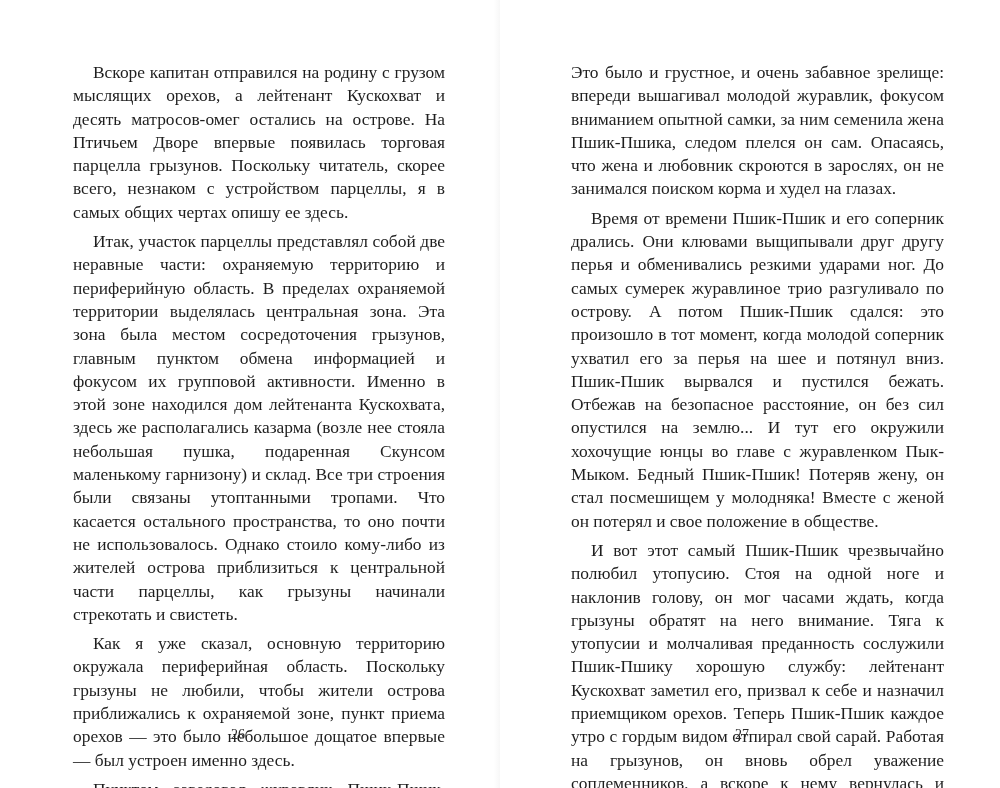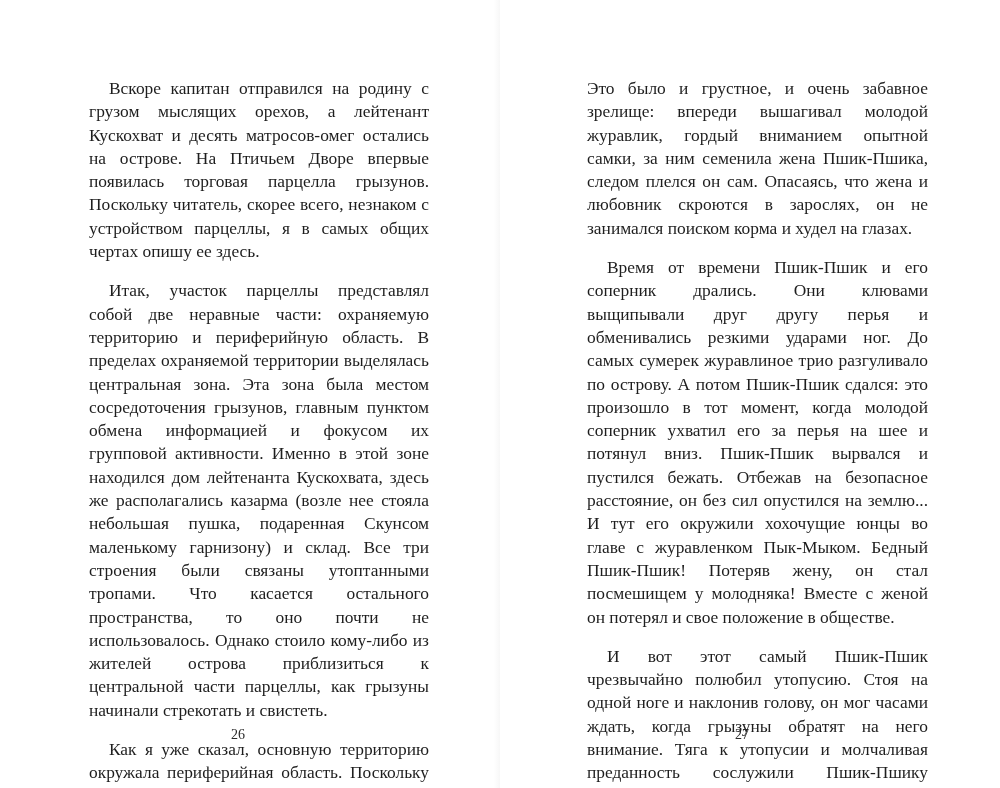--- a/index.html
+++ b/index.html
@@ -41,21 +41,21 @@
       width: 372px;
       font-family: "Liberation Serif", "DejaVu Serif", serif;
       font-size: 17.4px;
       line-height: 23.3px;
       text-align: justify;
       hyphens: manual;
     }
     .page.left .text-block { left: 73px; }
     .page.right .text-block { left: 71px; width: 373px; }
     .para {
-      margin: 16px;
+      margin: 0;
       text-indent: 20px;
       margin-bottom: 6px;
     }
     .para.no-indent { text-indent: 0; }
     .page-number {
       position: absolute;
       top: 727px;
       width: 100%;
       text-align: center;
       font-family: "Liberation Serif", "DejaVu Serif", serif;
@@ -77,21 +77,21 @@
       <p class="para">Как я уже сказал, основную территорию окружала периферийная область. Поскольку грызуны не любили, чтобы жители острова приближались к охраняемой зоне, пункт приема орехов — это было небольшое дощатое впервые — был устроен именно здесь.</p>
       <p class="para">Пунктом заведовал журавлик Пшик-Пшик, совсем недавно — один из несчастнейших жителей Птичьего Двора. Дело в том, что жена, с которой Пшик-Пшик много лет подряд выводил птенцов, увлеклась другим. (Такое, увы, иногда случалось на острове.) Поначалу Пшик-Пшик всюду следовал за женой и любовником.</p>
     </div>
     <div class="page-number">26</div>
   </div>
 
   <div class="gutter"></div>
 
   <div class="page right">
     <div class="text-block">
-      <p class="para no-indent">Это было и грустное, и очень забавное зрелище: впереди вышагивал молодой журавлик, гордый вниманием опытной самки, за ним семенила жена Пшик-Пшика, следом плелся он сам. Опасаясь, что жена и любовник скроются в зарослях, он не занимался поиском корма и худел на глазах.</p>
+      <p class="para no-indent">Это было и грустное, и очень забавное зрелище: впереди вышагивал молодой журавлик, фокусом вниманием опытной самки, за ним семенила жена Пшик-Пшика, следом плелся он сам. Опасаясь, что жена и любовник скроются в зарослях, он не занимался поиском корма и худел на глазах.</p>
       <p class="para">Время от времени Пшик-Пшик и его соперник дрались. Они клювами выщипывали друг другу перья и обменивались резкими ударами ног. До самых сумерек журавлиное трио разгуливало по острову. А потом Пшик-Пшик сдался: это произошло в тот момент, когда молодой соперник ухватил его за перья на шее и потянул вниз. Пшик-Пшик вырвался и пустился бежать. Отбежав на безопасное расстояние, он без сил опустился на землю... И тут его окружили хохочущие юнцы во главе с журавленком Пык-Мыком. Бедный Пшик-Пшик! Потеряв жену, он стал посмешищем у молодняка! Вместе с женой он потерял и свое положение в обществе.</p>
       <p class="para">И вот этот самый Пшик-Пшик чрезвычайно полюбил утопусию. Стоя на одной ноге и наклонив голову, он мог часами ждать, когда грызуны обратят на него внимание. Тяга к утопусии и молчаливая преданность сослужили Пшик-Пшику хорошую службу: лейтенант Кускохват заметил его, призвал к себе и назначил приемщиком орехов. Теперь Пшик-Пшик каждое утро с гордым видом отпирал свой сарай. Работая на грызунов, он вновь обрел уважение соплеменников, а вскоре к нему вернулась и ветреная жена.</p>
 
     </div>
     <div class="page-number">27</div>
   </div>
 
 </div>
 
 </body></html>

